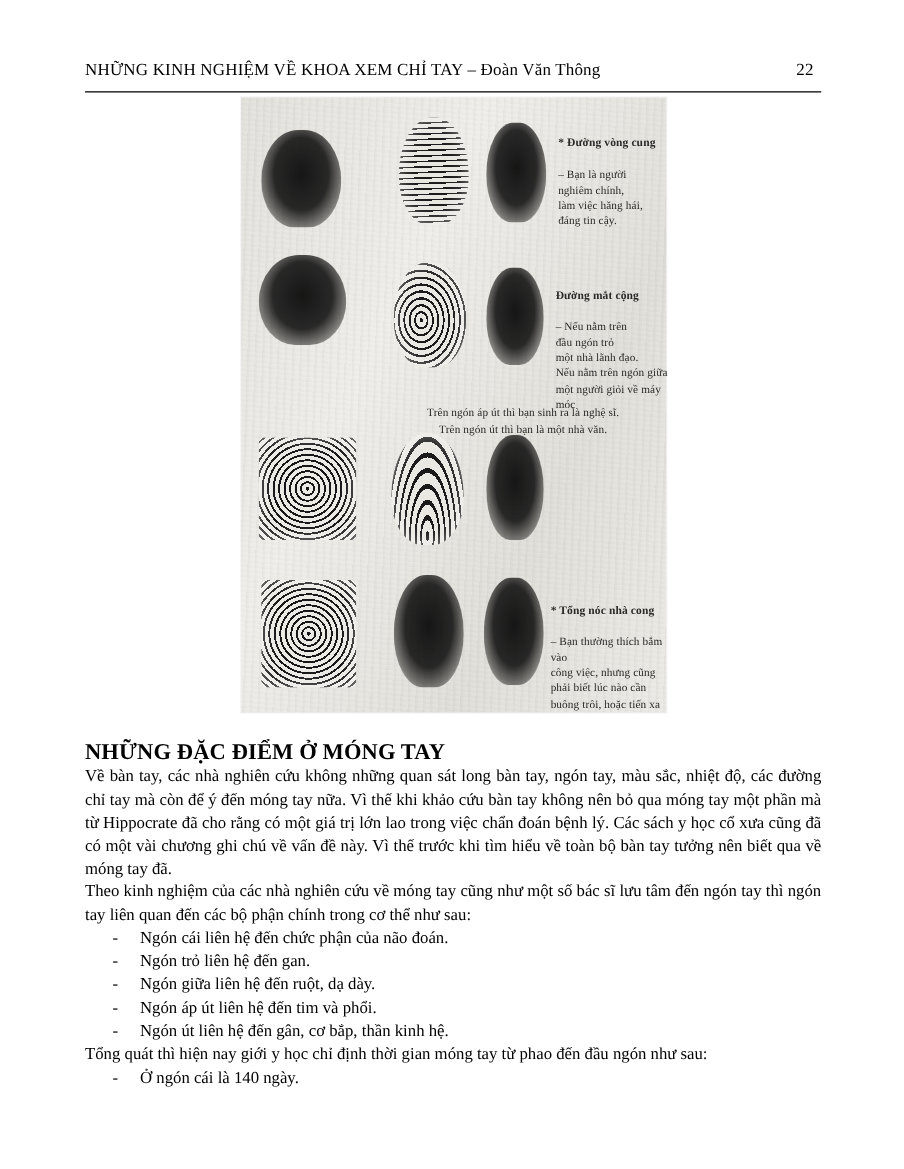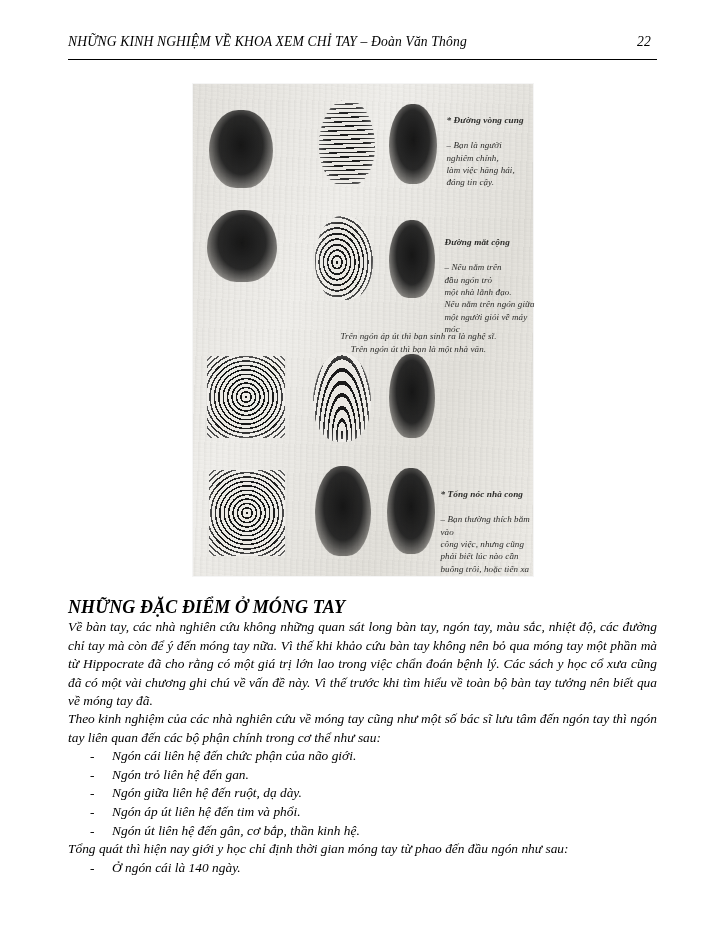--- a/index.html
+++ b/index.html
@@ -13,44 +13,44 @@
     font-family: "Liberation Serif", serif;
     color: #000000;
     overflow: hidden;
   }
   .page {
     position: relative;
     width: 723px;
     height: 935px;
     box-sizing: border-box;
     padding: 34px 66px 0 68px;
-    font-style: italic;
   }
   .header {
     display: flex;
     align-items: baseline;
     justify-content: space-between;
     font-size: 13.5px;
     letter-spacing: 0.15px;
   }
   .header-title {
     font-family: "Liberation Serif", serif;
     font-size: 13.6px;
   }
   .header-page {
     font-size: 13.6px;
     padding-right: 6px;
+    margin-top: 14px;
   }
   .header-rule {
     margin-top: 9px;
     border-top: 1px solid #000;
     width: 100%;
   }
   .figure {
-    margin: 24px auto 0 auto;
+    margin: 4px auto 0 auto;
     width: 340px;
     height: 492px;
     position: relative;
   }
   .figure-canvas {
     position: absolute;
     inset: 0;
     background:
       linear-gradient(115deg, rgba(228,226,221,0.9) 0%, rgba(243,242,239,0.65) 35%, rgba(225,223,217,0.85) 70%, rgba(238,236,231,0.8) 100%),
       #eceae5;
@@ -212,21 +212,21 @@
 phải biết lúc nào cần
 buông trôi, hoặc tiến xa</span>
     </div>
   </div>
 
   <div class="body-text">
     <h2 class="section-title">NHỮNG ĐẶC ĐIỂM Ở MÓNG TAY</h2>
     <p class="para">Về bàn tay, các nhà nghiên cứu không những quan sát long bàn tay, ngón tay, màu sắc, nhiệt độ, các đường chỉ tay mà còn để ý đến móng tay nữa. Vì thế khi khảo cứu bàn tay không nên bỏ qua móng tay một phần mà từ Hippocrate đã cho rằng có một giá trị lớn lao trong việc chẩn đoán bệnh lý. Các sách y học cổ xưa cũng đã có một vài chương ghi chú về vấn đề này. Vì thế trước khi tìm hiểu về toàn bộ bàn tay tưởng nên biết qua về móng tay đã.</p>
     <p class="para">Theo kinh nghiệm của các nhà nghiên cứu về móng tay cũng như một số bác sĩ lưu tâm đến ngón tay thì ngón tay liên quan đến các bộ phận chính trong cơ thể như sau:</p>
     <ul class="bullets">
-      <li><span class="dash">-</span><span>Ngón cái liên hệ đến chức phận của não giới.</span></li>
+      <li><span class="dash">-</span><span>Ngón cái liên hệ đến chức phận của não đoán.</span></li>
       <li><span class="dash">-</span><span>Ngón trỏ liên hệ đến gan.</span></li>
       <li><span class="dash">-</span><span>Ngón giữa liên hệ đến ruột, dạ dày.</span></li>
       <li><span class="dash">-</span><span>Ngón áp út liên hệ đến tim và phổi.</span></li>
       <li><span class="dash">-</span><span>Ngón út liên hệ đến gân, cơ bắp, thần kinh hệ.</span></li>
     </ul>
     <p class="para">Tổng quát thì hiện nay giới y học chỉ định thời gian móng tay từ phao đến đầu ngón như sau:</p>
     <ul class="bullets">
       <li><span class="dash">-</span><span>Ở ngón cái là 140 ngày.</span></li>
     </ul>
   </div>

